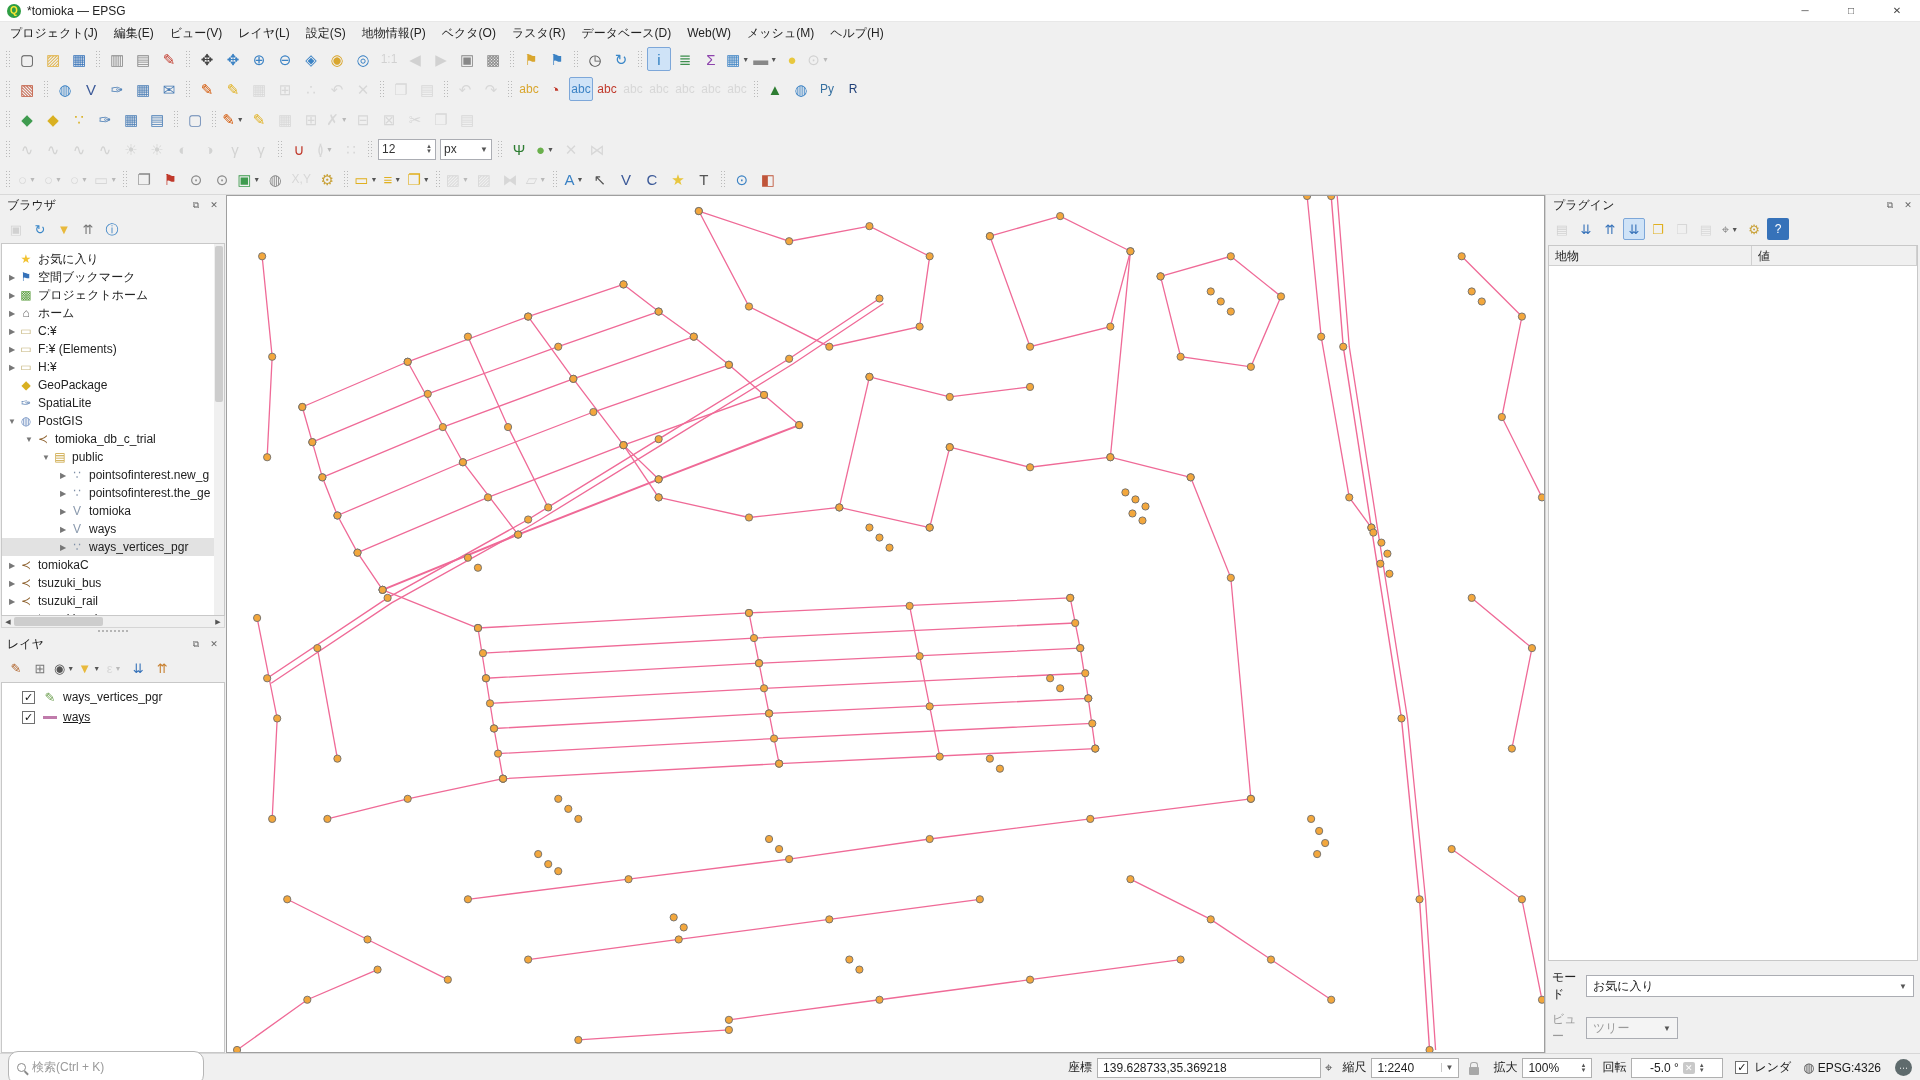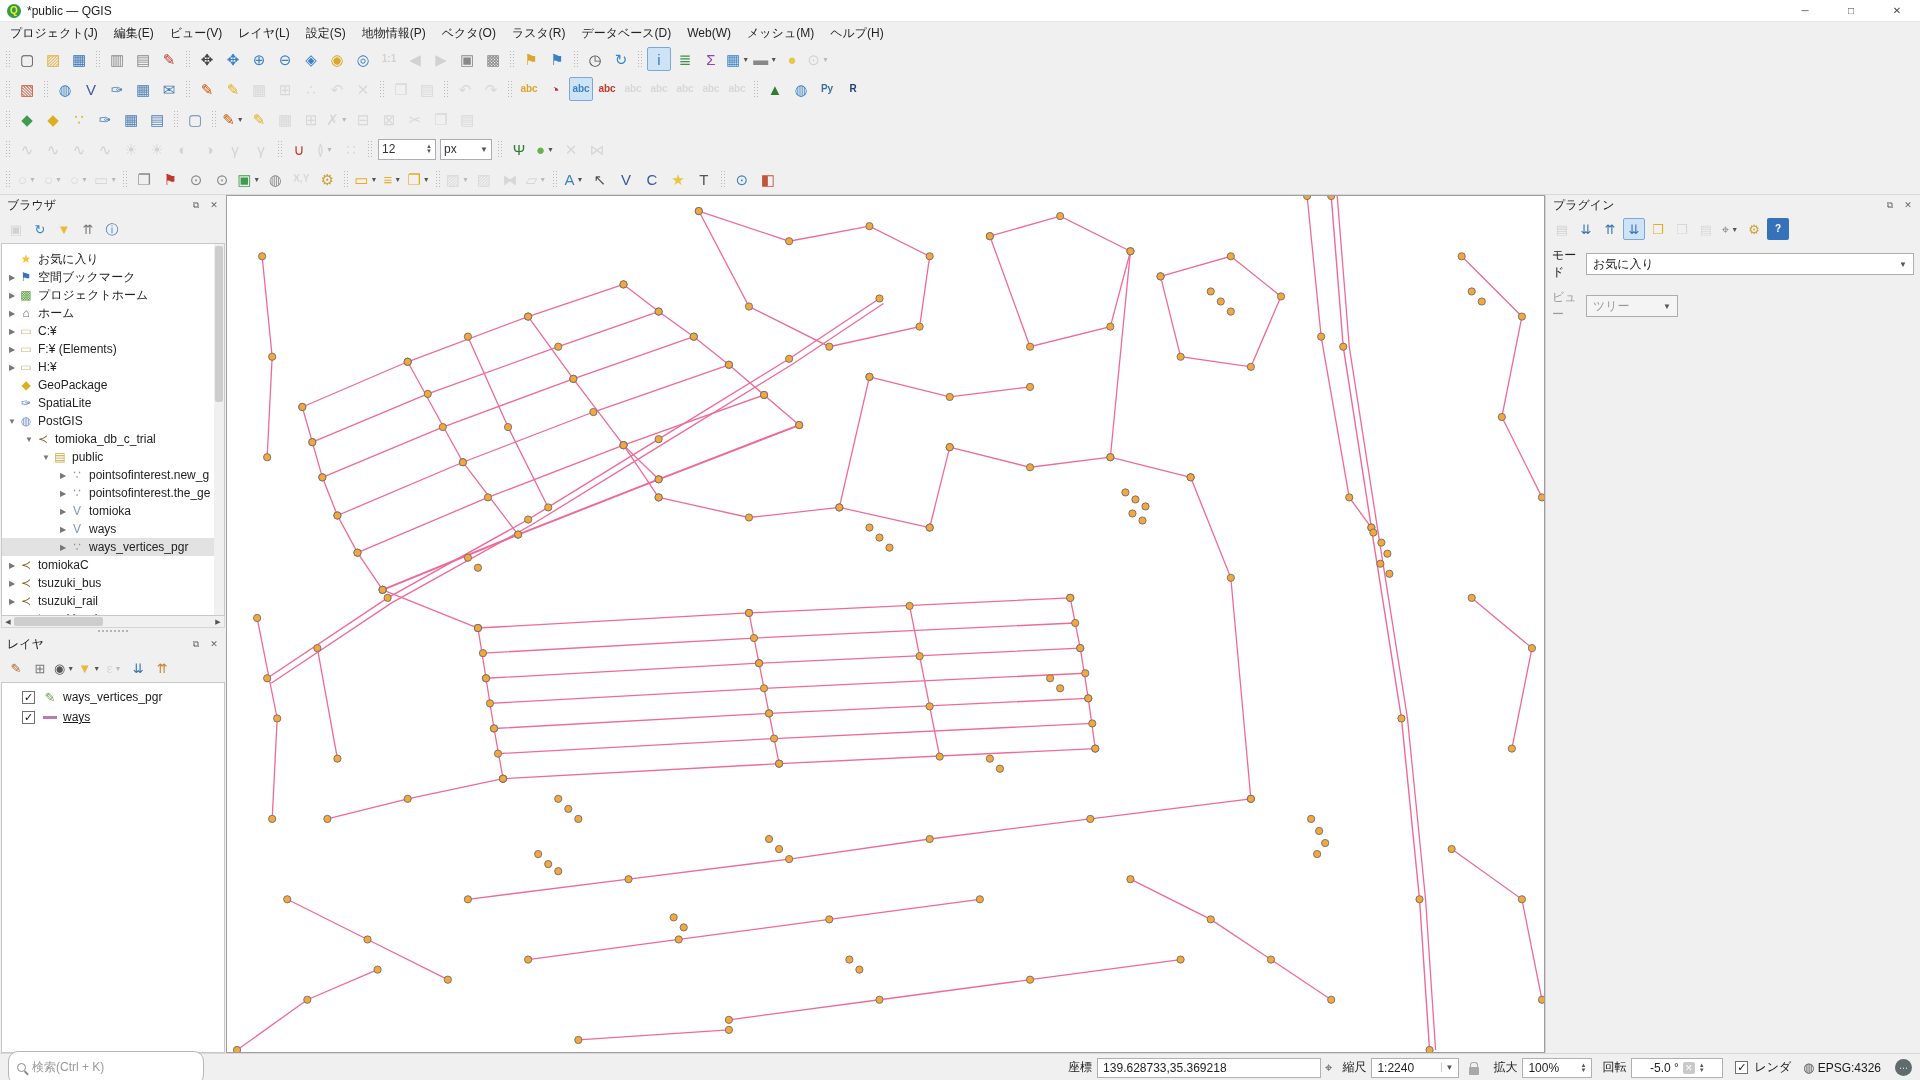--- a/index.html
+++ b/index.html
@@ -22,21 +22,21 @@
   
   .toolbars{background:#f0f0f0;border-bottom:1px solid #d9d9d9}
   .trow{height:30px;display:flex;align-items:center;padding-left:2px;white-space:nowrap}
   .grip{width:5px;height:18px;margin:0 4px 0 3px;
     background-image:radial-gradient(#b9b9b9 1px,transparent 1px);background-size:3px 3px}
   .tbtn{min-width:24px;height:24px;margin:0 1px;display:inline-flex;align-items:center;justify-content:center;
     border:1px solid transparent;border-radius:2px;font-size:15px;line-height:1;position:relative;cursor:default}
   .tbtn.active{background:#cfe3f7;border-color:#7da7d9}
   .tbtn.disabled{opacity:.35;filter:grayscale(.9)}
   .tbtn .dd{font-size:7px;color:#555;margin-left:2px}
-  .tbtn .tiny{font-size:10px;font-weight:bold}
+  .tbtn .tiny{font-size:12px;font-weight:normal}
   .twidget{display:inline-flex;align-items:center;height:21px;background:#fff;border:1px solid #abadb3;
     margin:0 2px;padding:0 3px;font-size:12px;color:#333}
   .twidget .steppers,.sb-steppers{display:inline-flex;flex-direction:column;margin-left:4px;font-size:6px;color:#555;line-height:5px}
   .twidget.combo .dd{font-size:8px;color:#555;margin-left:10px}
   .twidget.spin{width:58px;justify-content:space-between}
   .twidget.combo{width:52px;justify-content:space-between}
 
   
   .workspace{display:flex;height:858px}
   .leftcol{width:226px;display:flex;flex-direction:column;background:#f0f0f0}
@@ -116,21 +116,21 @@
   .msg-bubble{width:17px;height:17px;border-radius:50%;background:#5f6b6d;color:#fff;font-size:9px;
     display:inline-flex;align-items:center;justify-content:center;margin-left:14px}
   .sb-chk-wrap{display:inline-flex;align-items:center;margin-left:12px}
   .sb-icon{color:#555;font-size:13px;margin-left:4px}
 </style>
 </head>
 <body>
 
 <div class="titlebar">
   <span class="qgis-logo">Q</span>
-  <span class="win-title">*public — QGIS</span>
+  <span class="win-title">*tomioka — EPSG</span>
   <span class="spacer"></span>
   <span id="win-controls"><span class="winbtn">─</span><span class="winbtn">□</span><span class="winbtn close">✕</span></span>
 </div>
 
 <div class="menubar" id="menubar">
     <span class="menu-item">プロジェクト(J)</span>
     <span class="menu-item">編集(E)</span>
     <span class="menu-item">ビュー(V)</span>
     <span class="menu-item">レイヤ(L)</span>
     <span class="menu-item">設定(S)</span>
@@ -1082,20 +1082,27 @@
           <span style="color: rgb(136, 136, 136);">⌖</span>
           <span class="dd">▼</span>
         </span>
         <span class="tbtn">
           <span style="color: rgb(201, 162, 58);">⚙</span>
         </span>
         <span class="tbtn" style="background: rgb(54, 114, 185); border-radius: 2px;">
           <span class="tiny" style="color: rgb(255, 255, 255);">?</span>
         </span>
       </div>
+    <div class="id-table">
+      <div class="id-header">
+        <span class="hc c1">地物</span>
+        <span class="hc c2">値</span>
+      </div>
+      <div class="id-body"></div>
+    </div>
     <div class="fieldrow">
       <span class="lbl">モード</span>
       <span class="selbox wide">
         <span>お気に入り</span>
         <span class="dd">▼</span>
       </span>
     </div>
     <div class="fieldrow" style="margin-bottom:8px">
       <span class="lbl dis">ビュー</span>
       <span class="selbox narrow">

